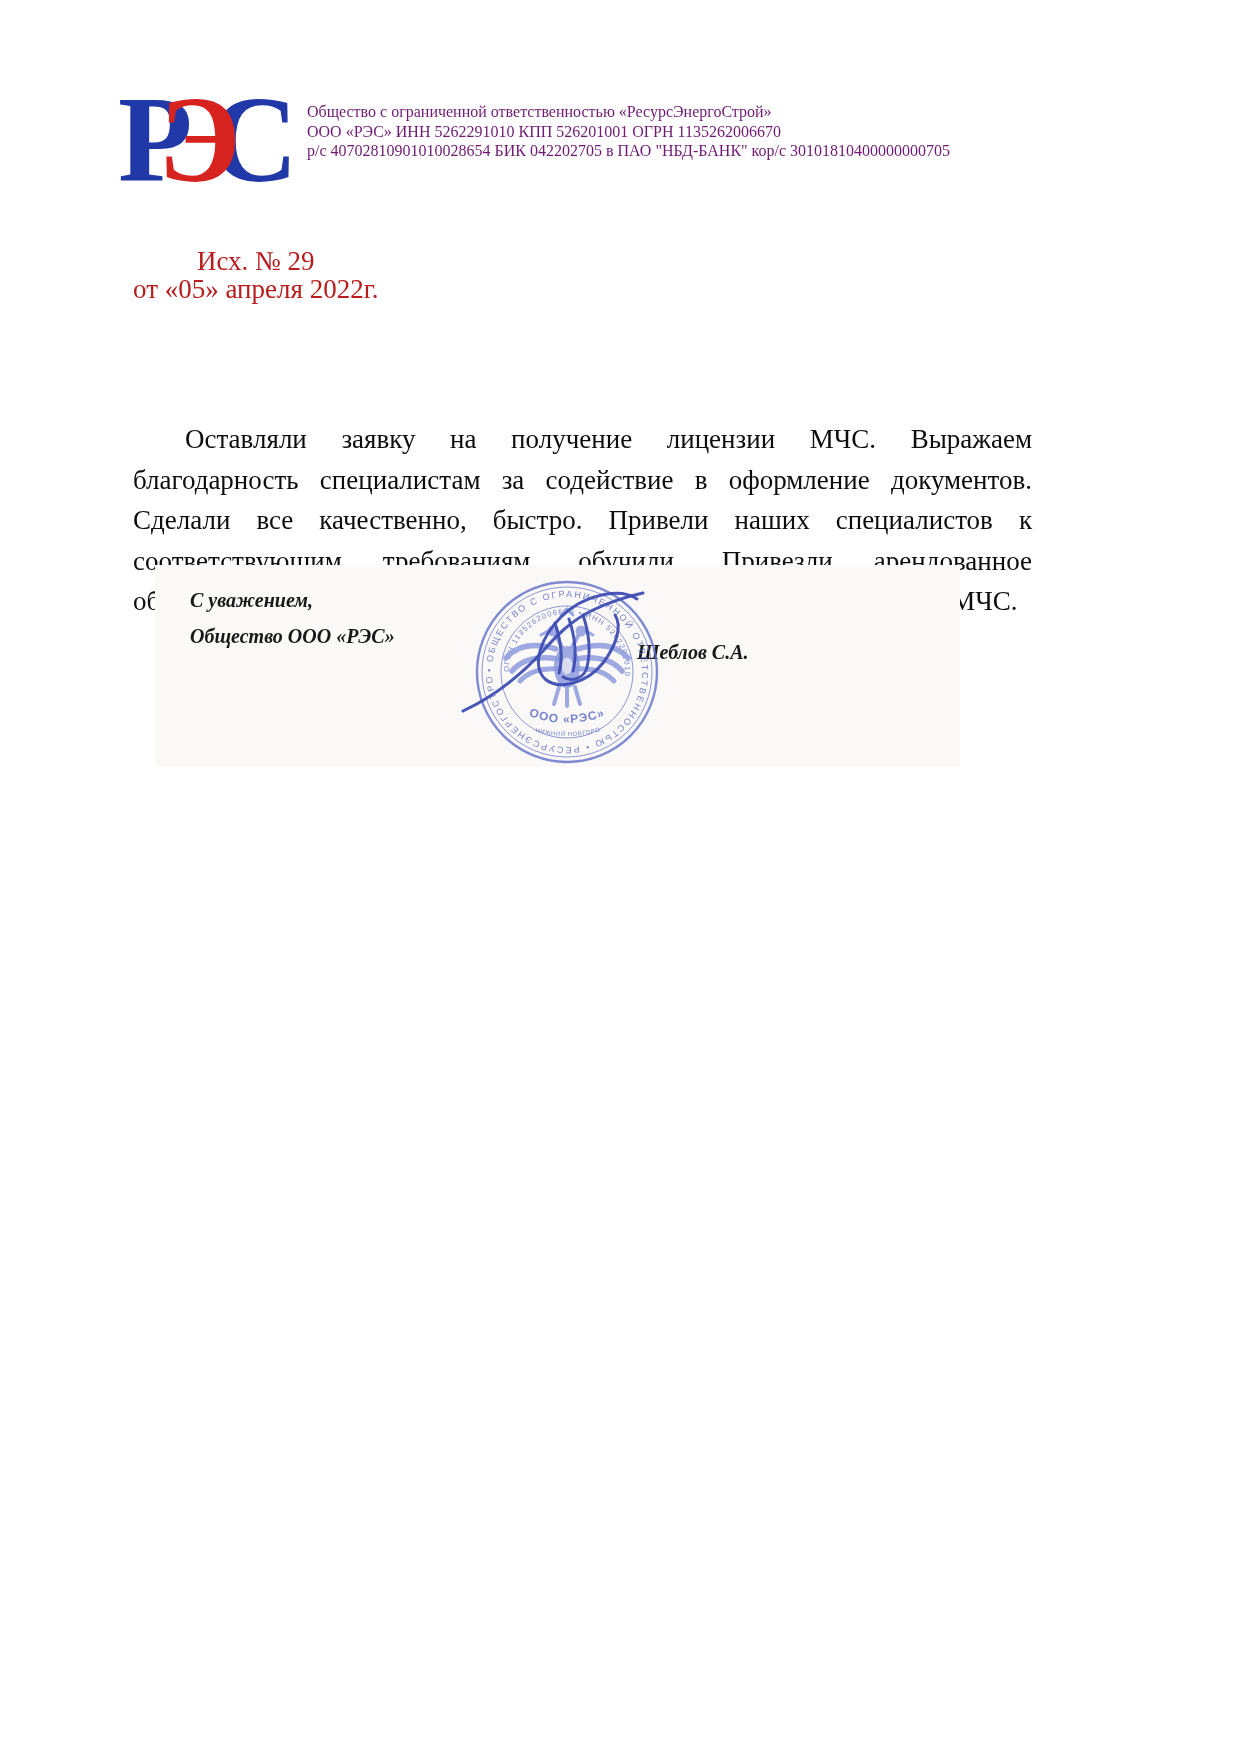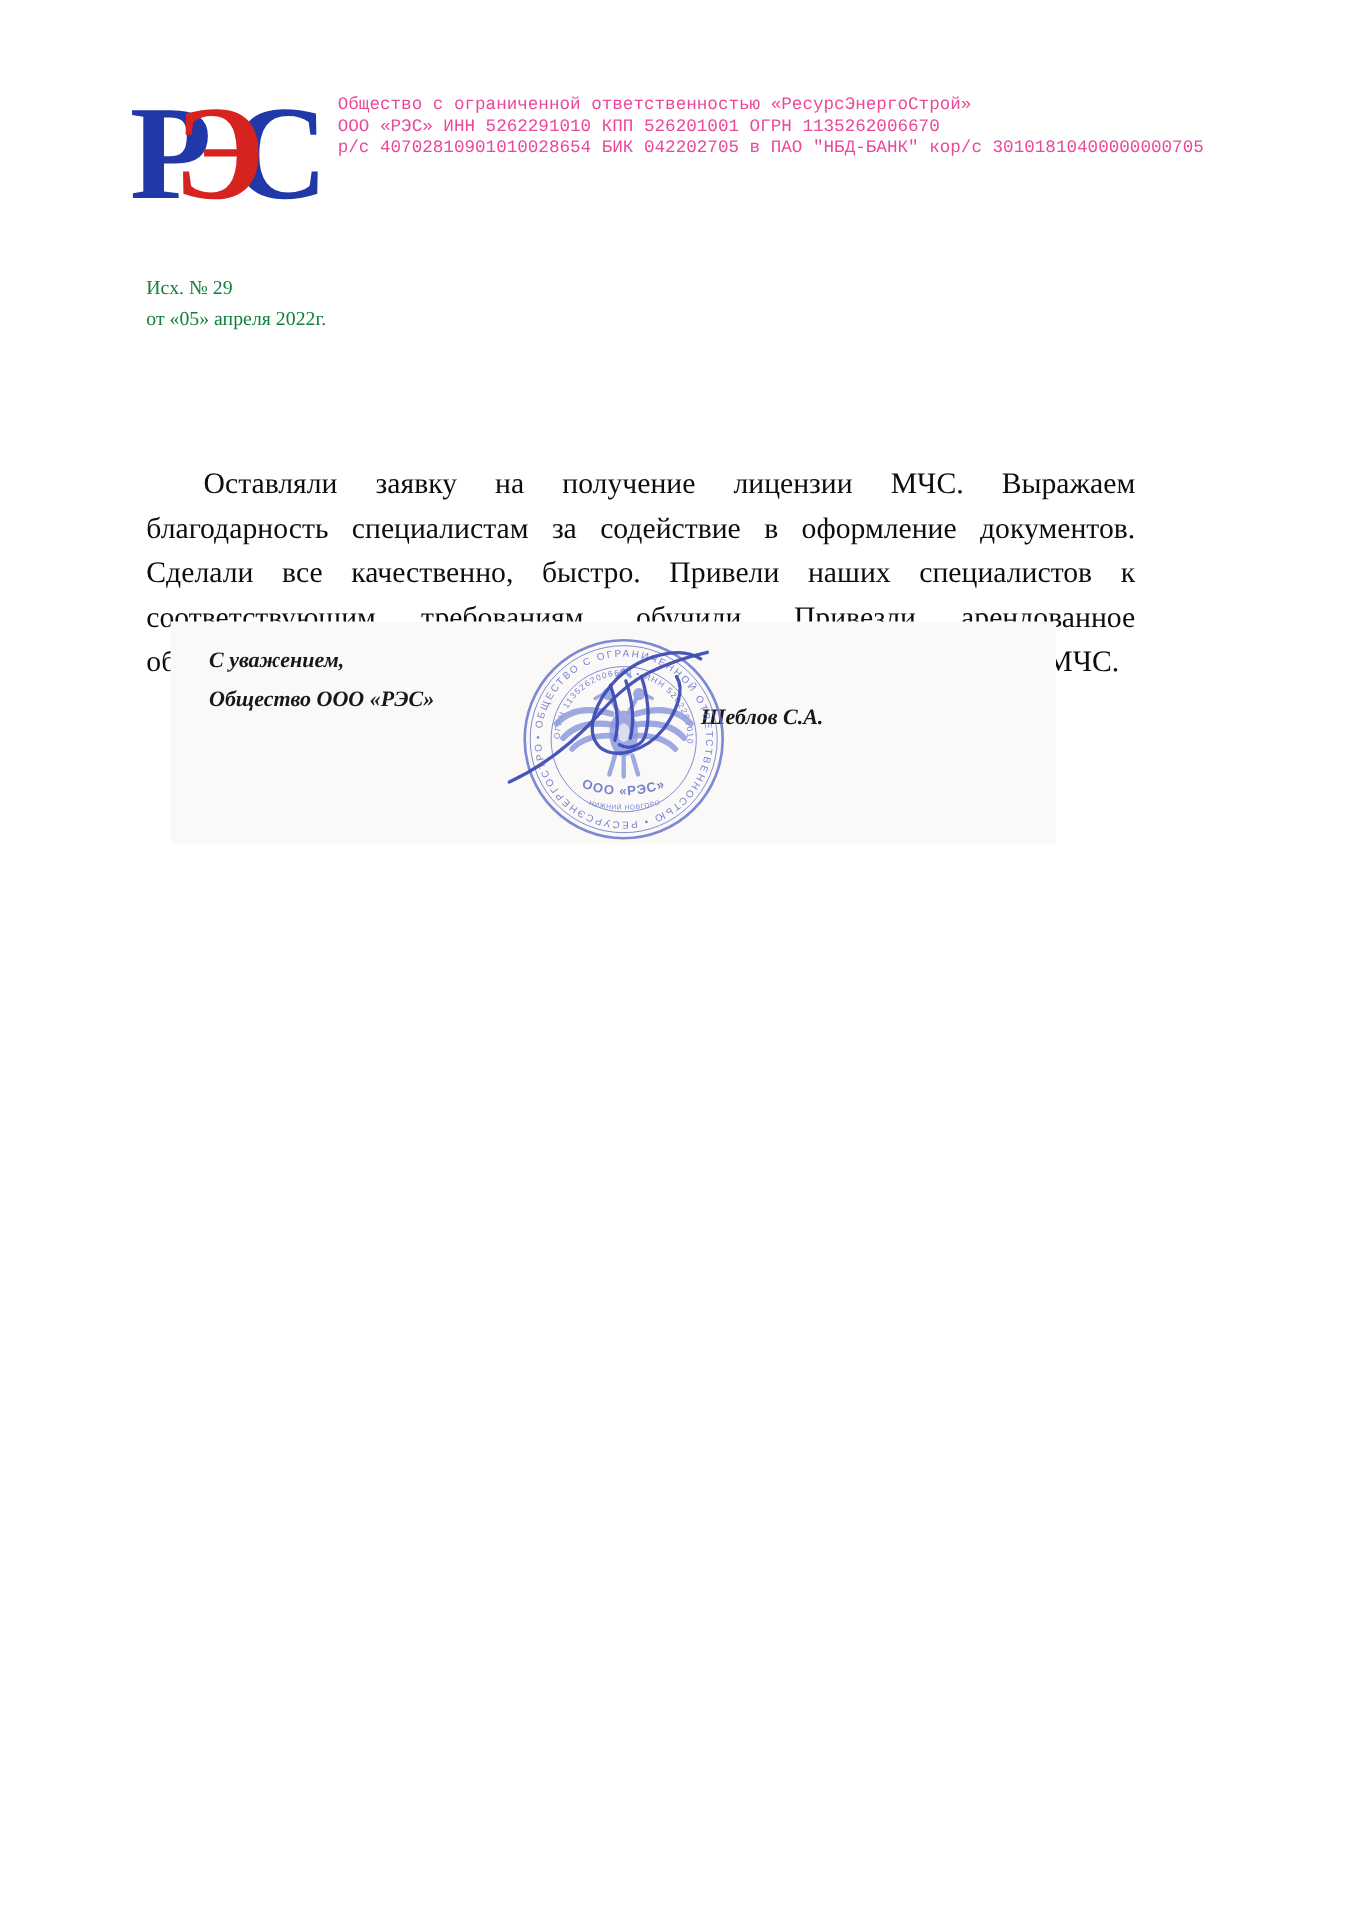--- a/index.html
+++ b/index.html
@@ -7,24 +7,24 @@
     position:relative;width:1241px;height:1755px;background:#ffffff;
     font-family:"Liberation Serif", serif;color:#111;overflow:hidden;
   }
   
   .logo{position:absolute;left:118px;top:88px;width:180px;height:112px;}
   .logo span{position:absolute;top:0;font-family:"Liberation Serif",serif;font-weight:700;font-size:122px;line-height:104px;}
   .logo .l-p{left:0;z-index:1;}
   .logo .l-s{left:92px;z-index:1;}
   .logo .l-e{left:40px;z-index:2;}
   
-  .hdr{position:absolute;left:307px;top:86px;width:700px;font-size:16px;line-height:19.6px;color:#ec4899;font-family:Liberation Mono, monospace;}
+  .hdr{position:absolute;left:307px;top:102px;width:700px;font-size:16px;line-height:19.6px;color:#701a75;}
   .hdr div{white-space:nowrap;}
   
-  .ref{position:absolute;left:133px;top:247px;font-size:18px;line-height:28px;color:#15803d;}
+  .ref{position:absolute;left:133px;top:247px;font-size:27px;line-height:28px;color:#b91c1c;text-align:center;}
   
   .bodytext{
     position:absolute;left:133px;top:392px;width:899px;
     font-size:27px;line-height:40.5px;text-align:justify;text-align-last:left;
     text-indent:52px;color:#0d0d0d;
   }
   
   .sigstrip{position:absolute;left:155px;top:565px;width:805px;height:202px;background:#fbf9f8;}
   .sigstrip .sigtext{
     position:absolute;font-size:20px;font-weight:700;font-style:italic;color:#181818;

